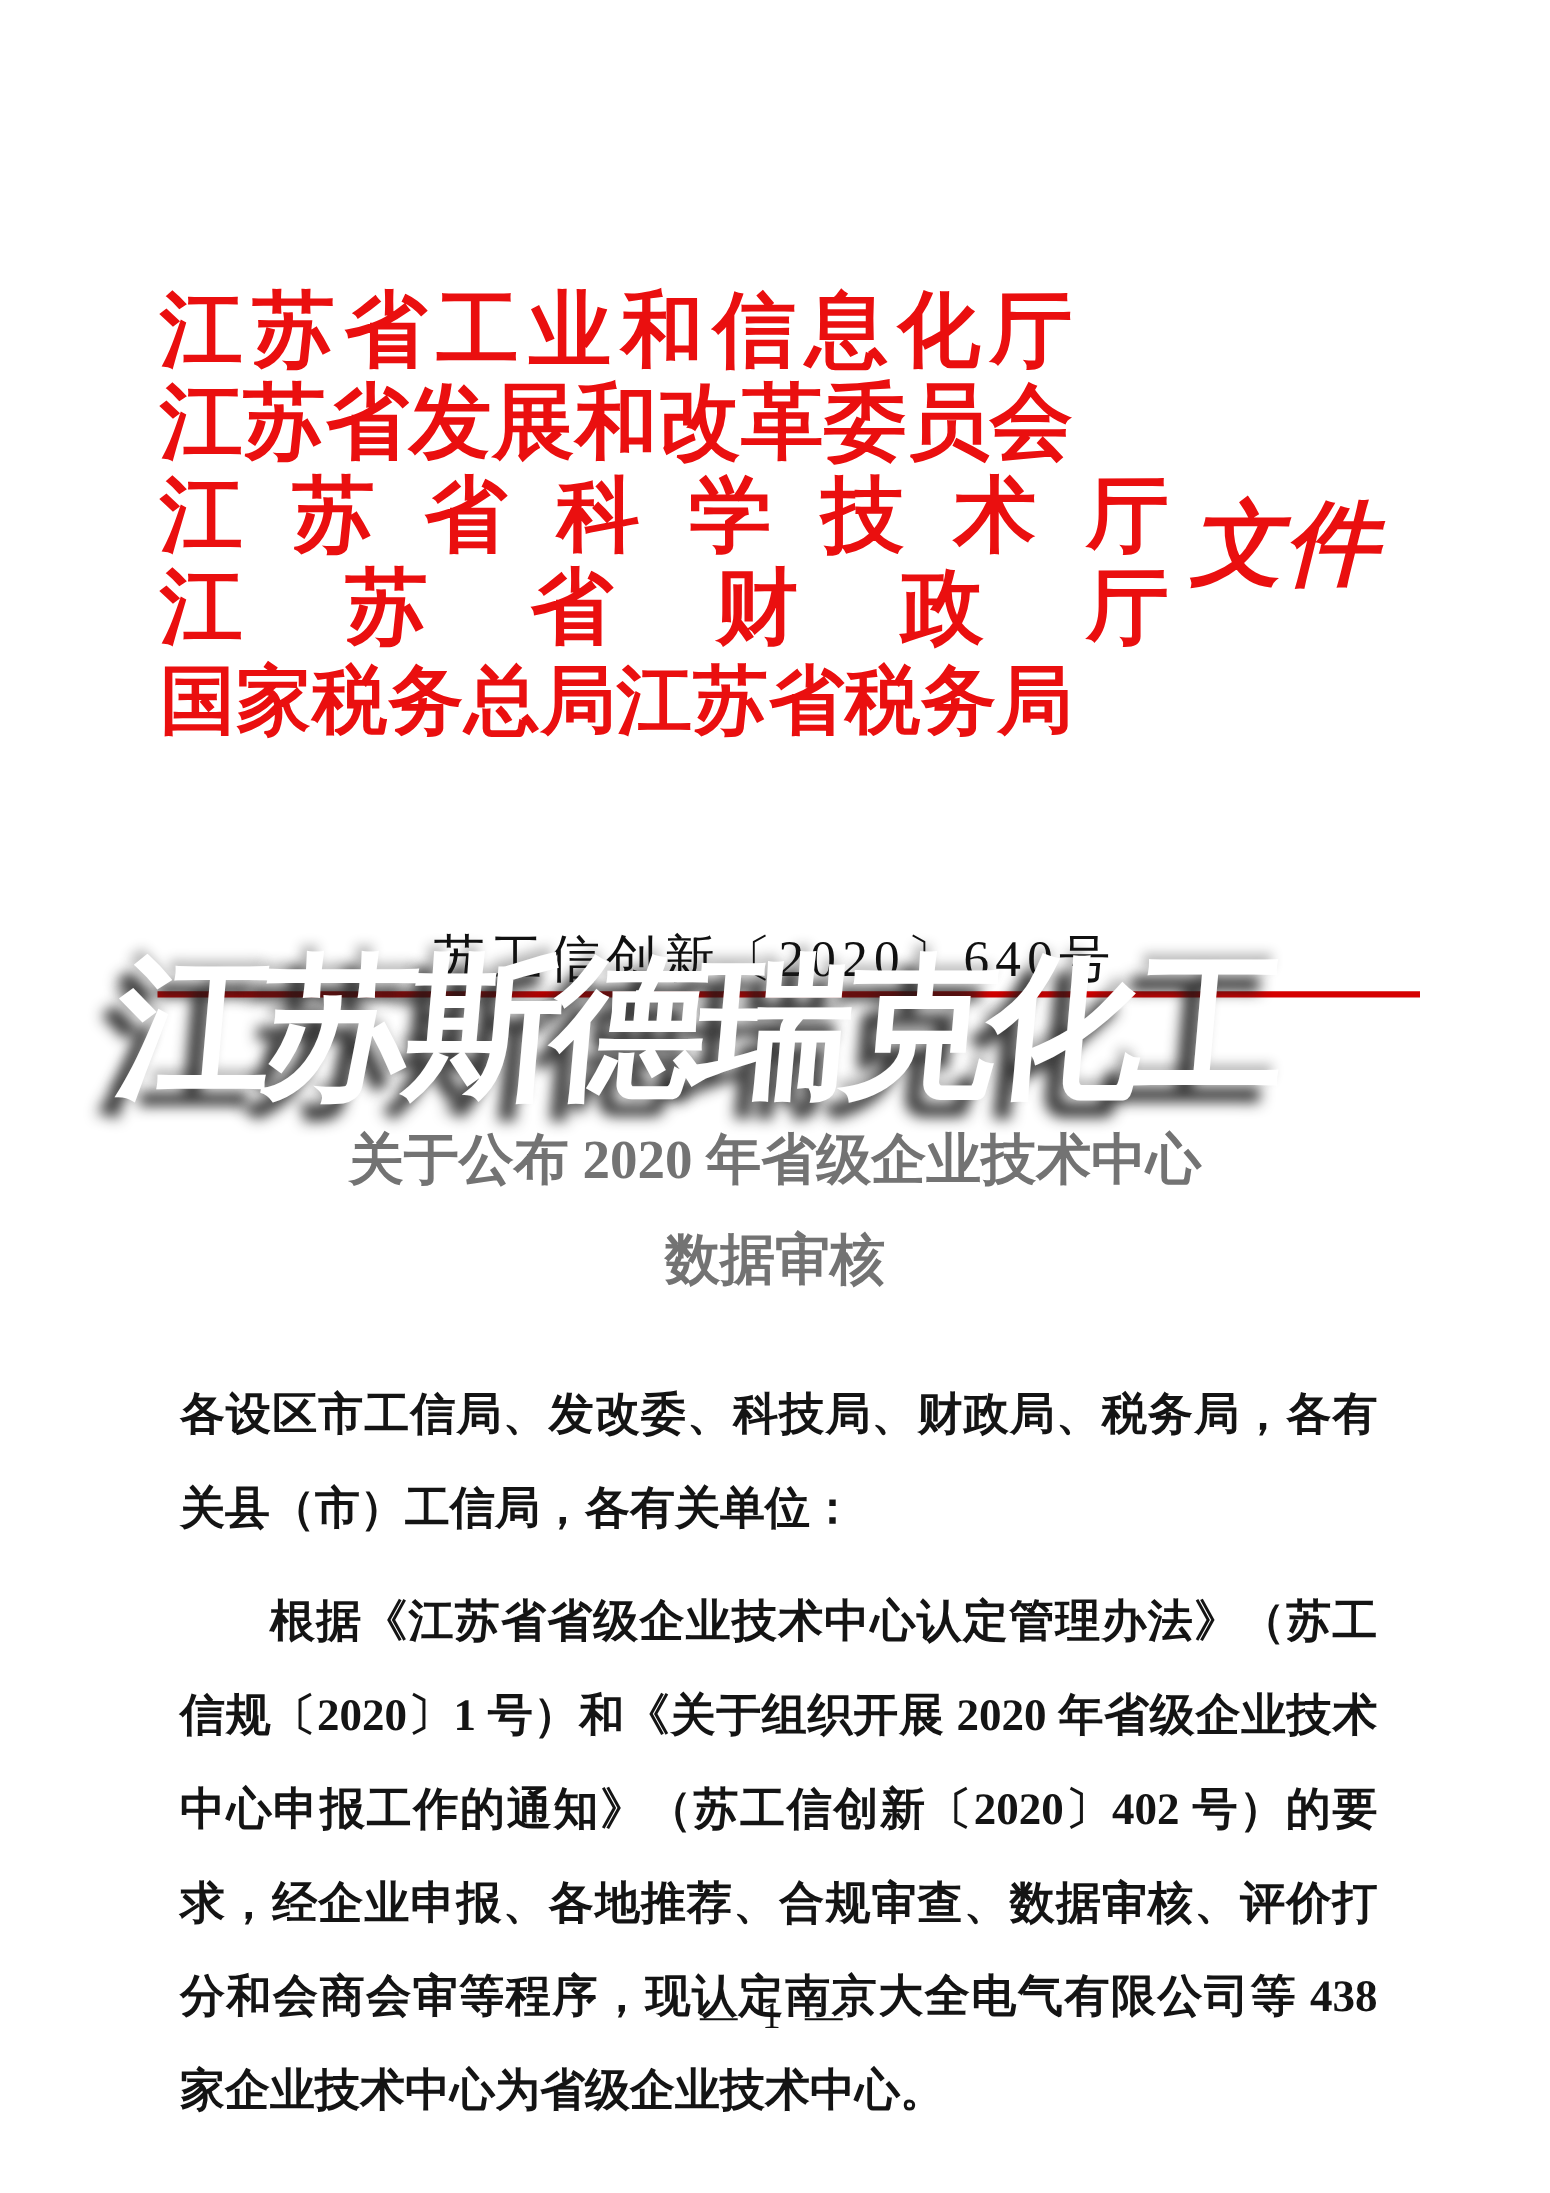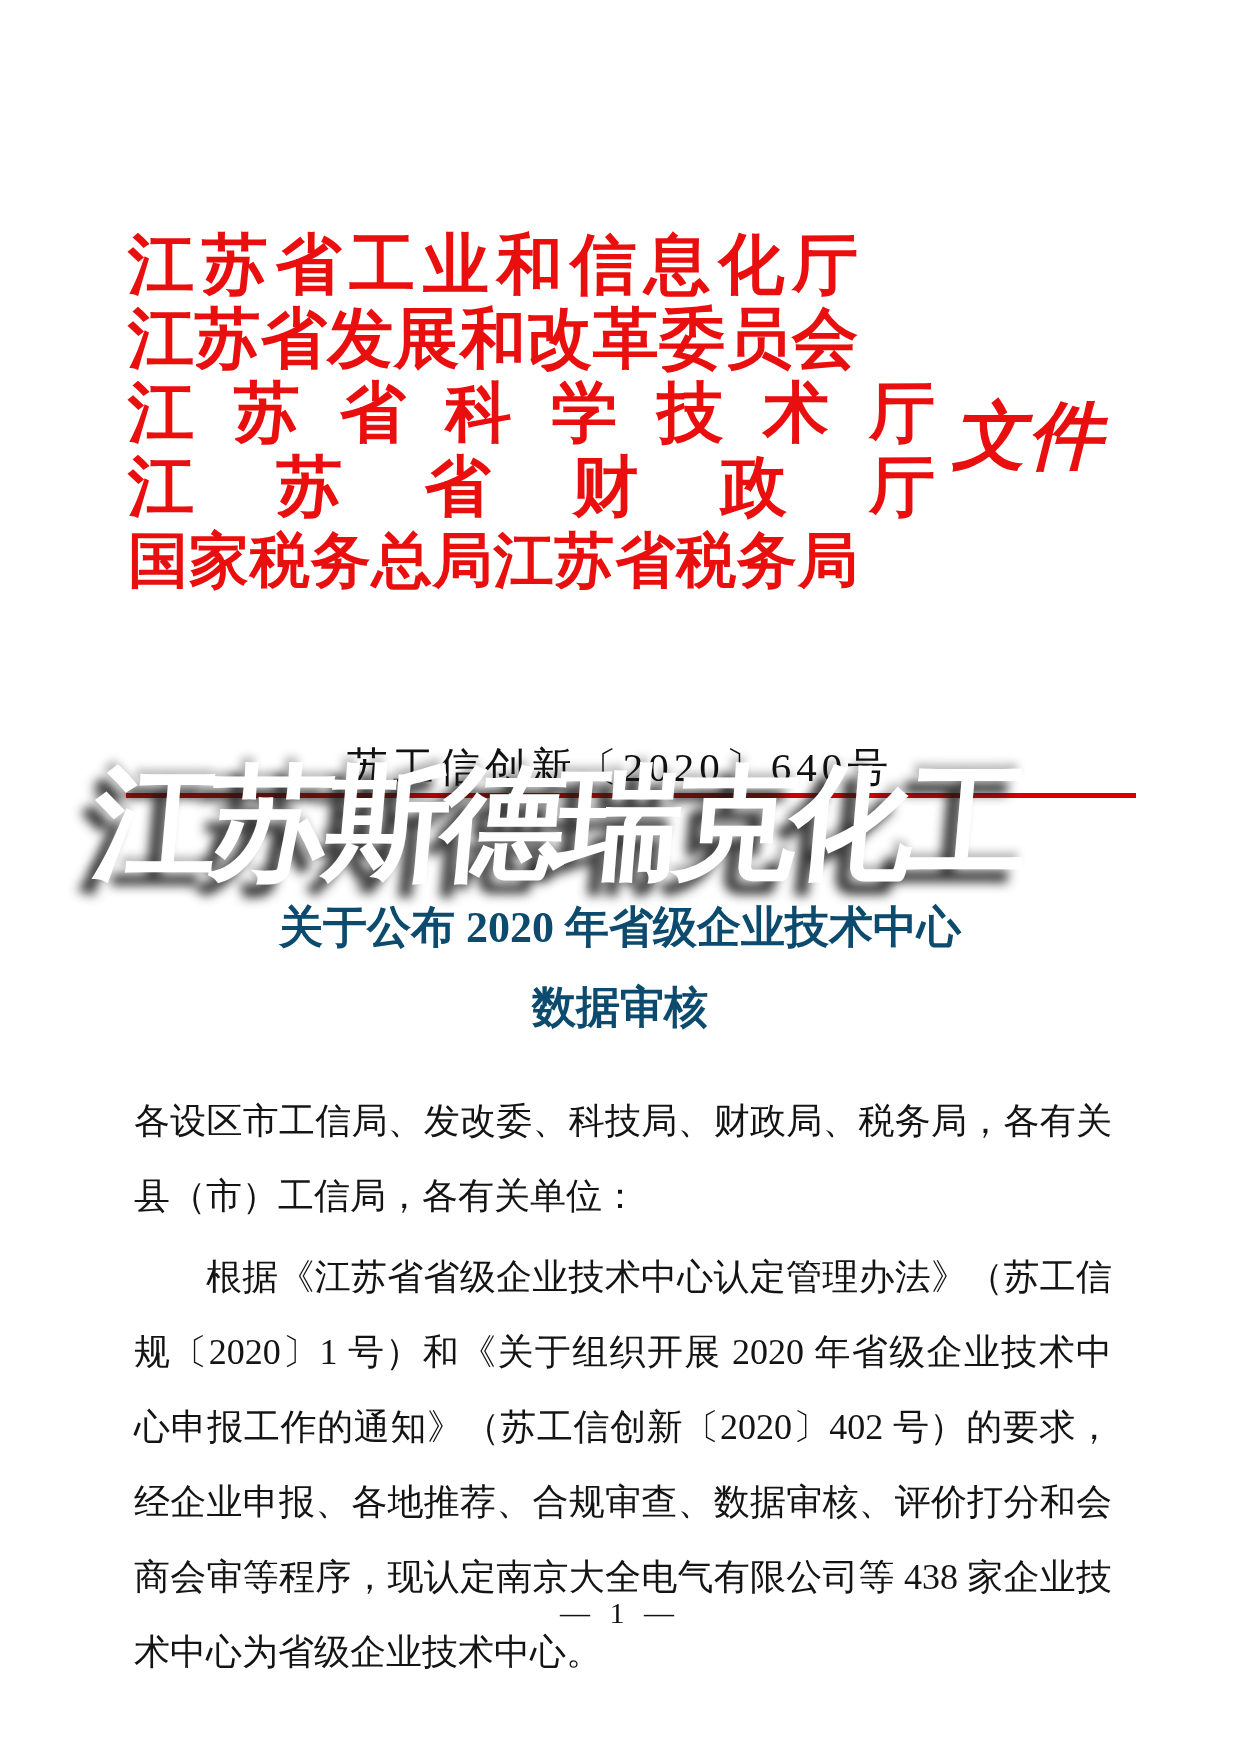--- a/index.html
+++ b/index.html
@@ -93,39 +93,39 @@
   }
 
   
   #doc-title {
     position: absolute;
     left: 0;
     top: 888px;
     width: 100%;
     text-align: center;
     font-weight: bold;
-    color: #0c4a6e;
+    color: #737373;
     font-size: 44px;
     line-height: 80px;
     z-index: 1;
   }
 
   
   #doc-body {
     position: absolute;
     left: 128px;
     top: 1078px;
     width: 990px;
     font-size: 36px;
     line-height: 75px;
     color: #141414;
     text-align: justify;
     z-index: 1;
   }
-  #doc-body p { margin: 6px; }
+  #doc-body p { margin: 16px; font-weight: bold; }
   #doc-body p.indent { text-indent: 2em; }
 
   
   #page-number {
     position: absolute;
     left: 0;
     top: 1596px;
     width: 100%;
     text-align: center;
     font-size: 30px;

